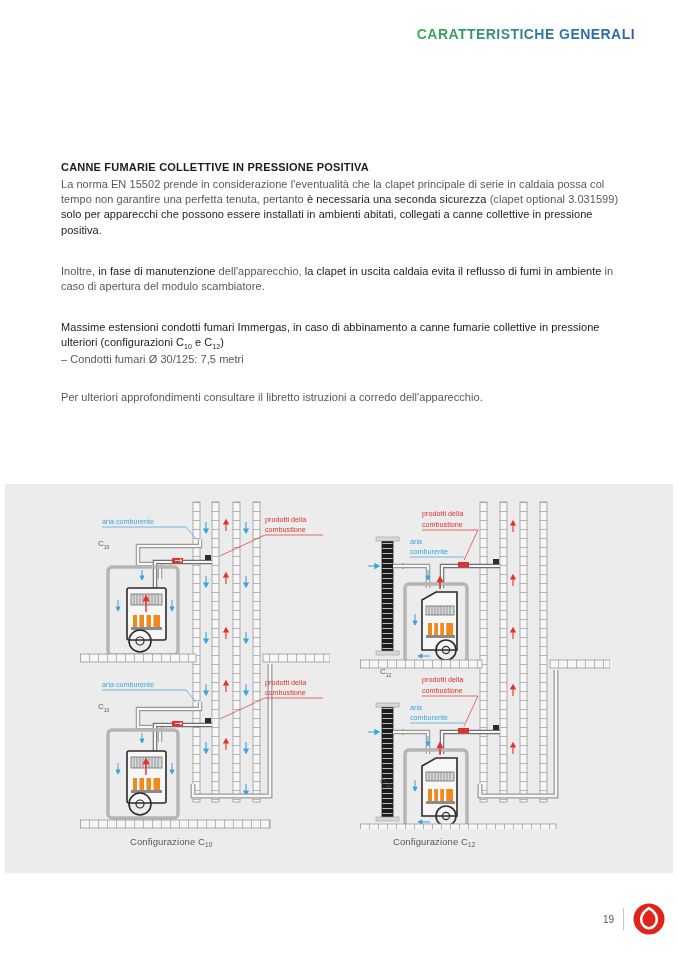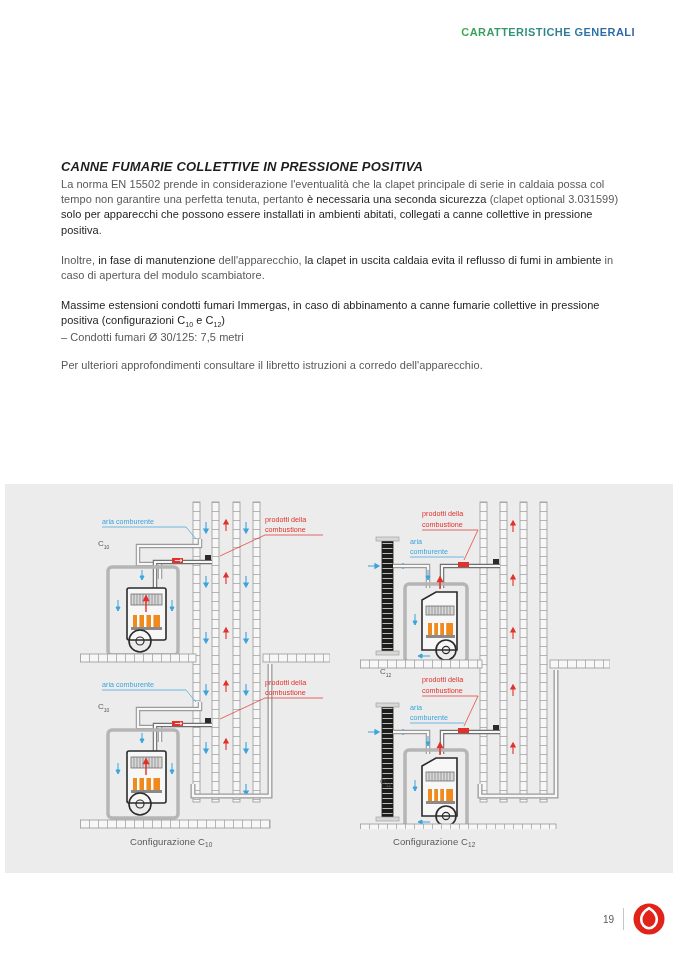--- a/index.html
+++ b/index.html
@@ -14,55 +14,54 @@
     font-family: "Liberation Sans", sans-serif;
     color: #3c3c3b;
     overflow: hidden;
   }
 
   
   #page-header {
     position: absolute;
     top: 26px;
     right: 43px;
-    font-size: 11px;
+    font-size: 14px;
     font-weight: bold;
     letter-spacing: 0.45px;
     background: linear-gradient(90deg, #3aa94b 0%, #2f8f7a 35%, #2a6fa8 75%, #2a63a8 100%);
     -webkit-background-clip: text;
     background-clip: text;
     color: transparent;
     -webkit-text-fill-color: transparent;
   }
 
   
   #content {
     position: absolute;
     left: 61px;
     top: 160px;
     width: 562px;
   }
   .doc-title {
-    font-size: 13px;
+    font-size: 11px;
     font-weight: bold;
     color: #1d1d1b;
     letter-spacing: 0.2px;
     margin: 0 0 3px 0;
     line-height: 14px;
-    font-style: italic;
   }
   .para {
     font-size: 11px;
     line-height: 15.2px;
     color: #58585a;
     margin: 0;
     letter-spacing: 0.05px;
   }
-  .para.gap { margin-top: 15px; }
-  .para.gap-sm { margin-top: 13px; }
+  .para.gap { margin-top: 26px; }
+  .para.gap-sm { margin-top: 23px; }
   .para b, .para strong {
     color: #1d1d1b;
     font-weight: normal;
   }
   sub {
     font-size: 7px;
     vertical-align: baseline;
     position: relative;
     top: 2.5px;
   }
@@ -126,21 +125,21 @@
 <div id="page-header">CARATTERISTICHE GENERALI</div>
 
 <div id="content">
 
   <p class="doc-title">CANNE FUMARIE COLLETTIVE IN PRESSIONE POSITIVA</p>
 
   <p class="para"><span>La norma EN 15502 prende in considerazione l'eventualità che la clapet principale di serie in caldaia possa col tempo non garantire una perfetta tenuta, pertanto </span><b>è necessaria una seconda sicurezza</b><span> (clapet optional 3.031599) </span><b>solo per apparecchi che possono essere installati in ambienti abitati, collegati a canne collettive in pressione positiva</b><span>.</span></p>
 
   <p class="para gap"><span>Inoltre, </span><b>in fase di manutenzione</b><span> dell'apparecchio, </span><b>la clapet in uscita caldaia evita il reflusso di fumi in ambiente</b><span> in caso di apertura del modulo scambiatore.</span></p>
 
-  <p class="para gap"><b>Massime estensioni condotti fumari Immergas, in caso di abbinamento a canne fumarie collettive in pressione positiva (configurazioni C</b><b><sub>10</sub></b><b> e C</b><b><sub>12</sub></b><b>)</b><br><span>– Condotti fumari Ø 30/125: 7,5 metri</span><br></p>
+  <p class="para gap"><b>Massime estensioni condotti fumari Immergas, in caso di abbinamento a canne fumarie collettive in pressione ulteriori (configurazioni C</b><b><sub>10</sub></b><b> e C</b><b><sub>12</sub></b><b>)</b><br><span>– Condotti fumari Ø 30/125: 7,5 metri</span><br></p>
 
   <p class="para gap-sm">Per ulteriori approfondimenti consultare il libretto istruzioni a corredo dell'apparecchio.</p>
 </div>
 
 <div id="figure-panel">
 
   <div class="figure-col" id="figure-left">
     <svg width="250" height="345" viewBox="0 0 250 345">
       <defs>
 

